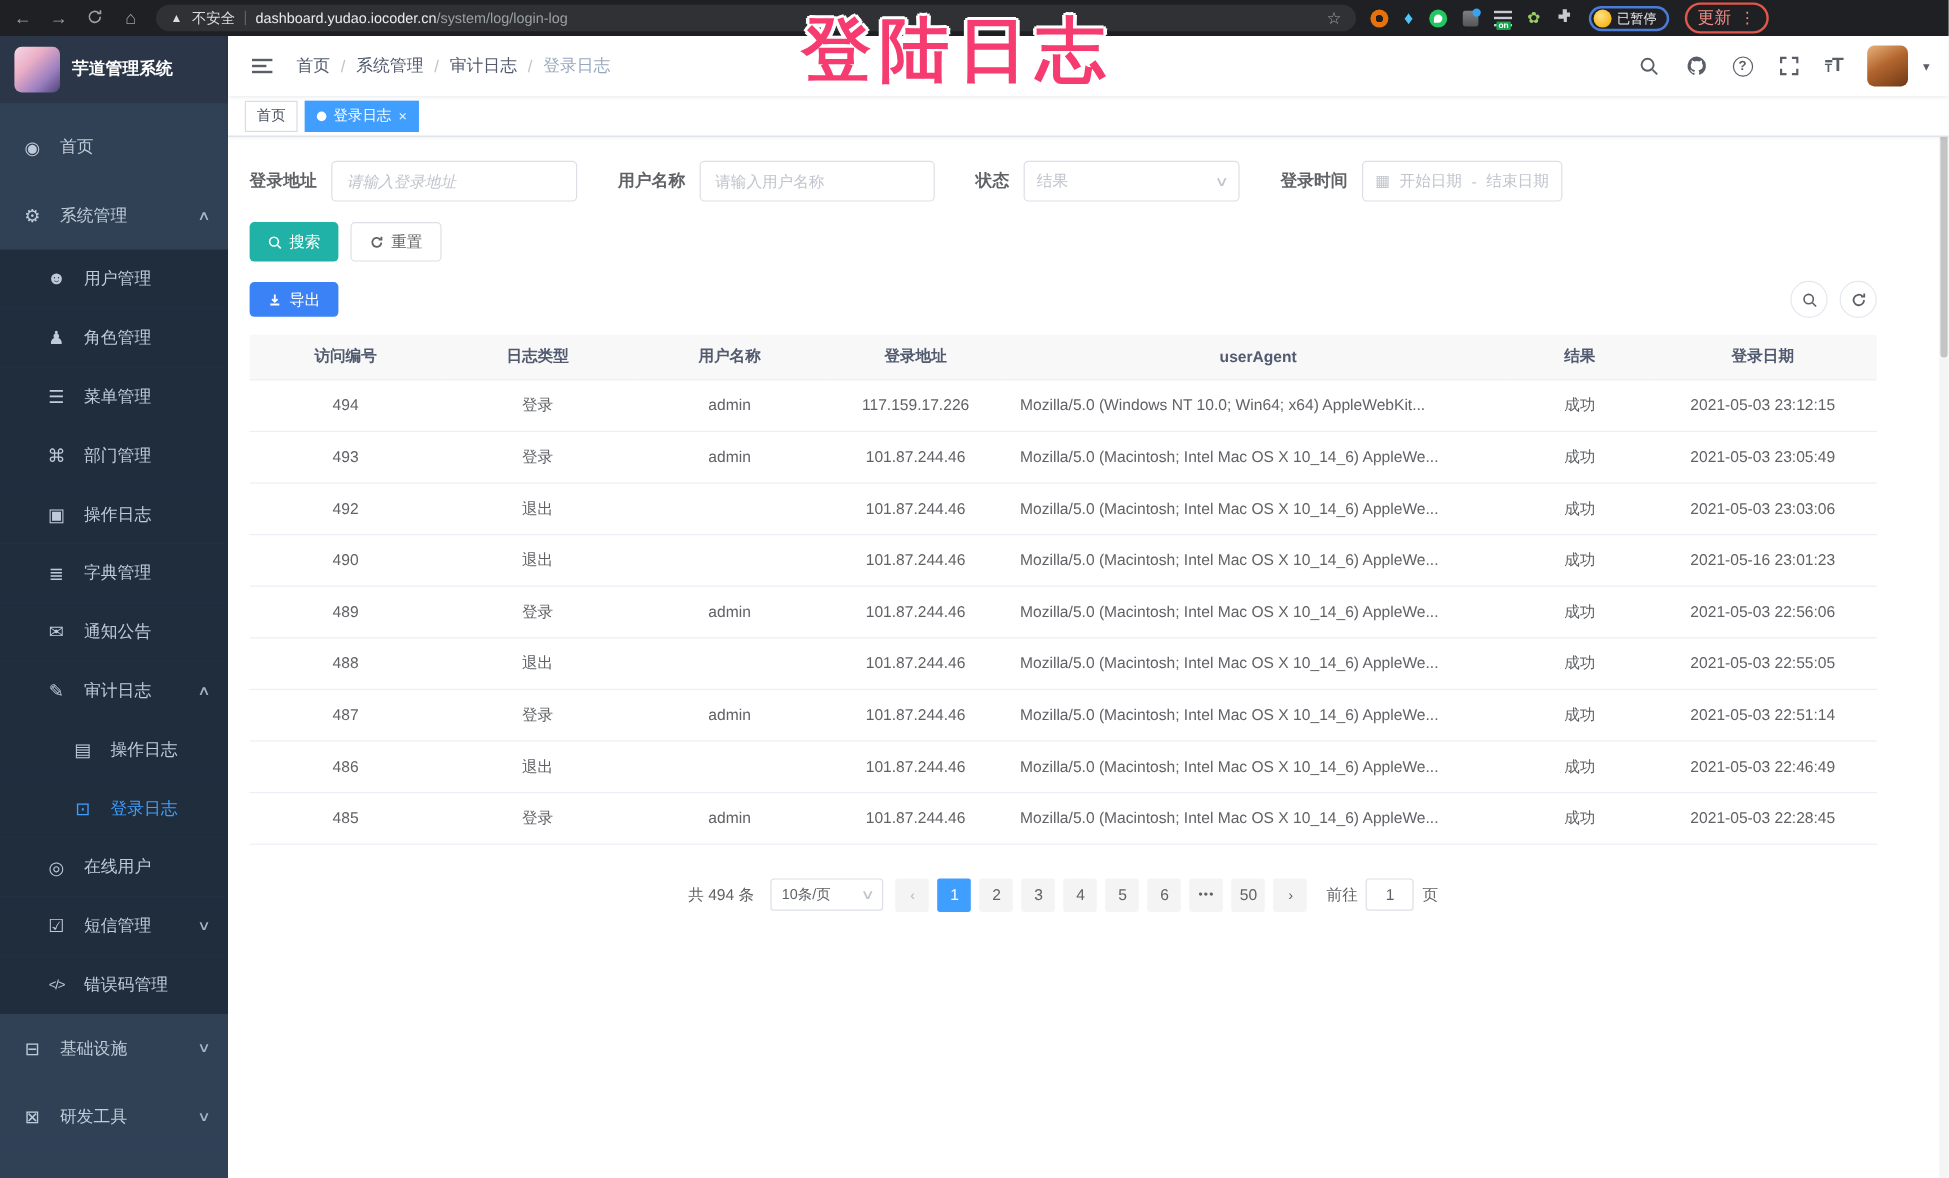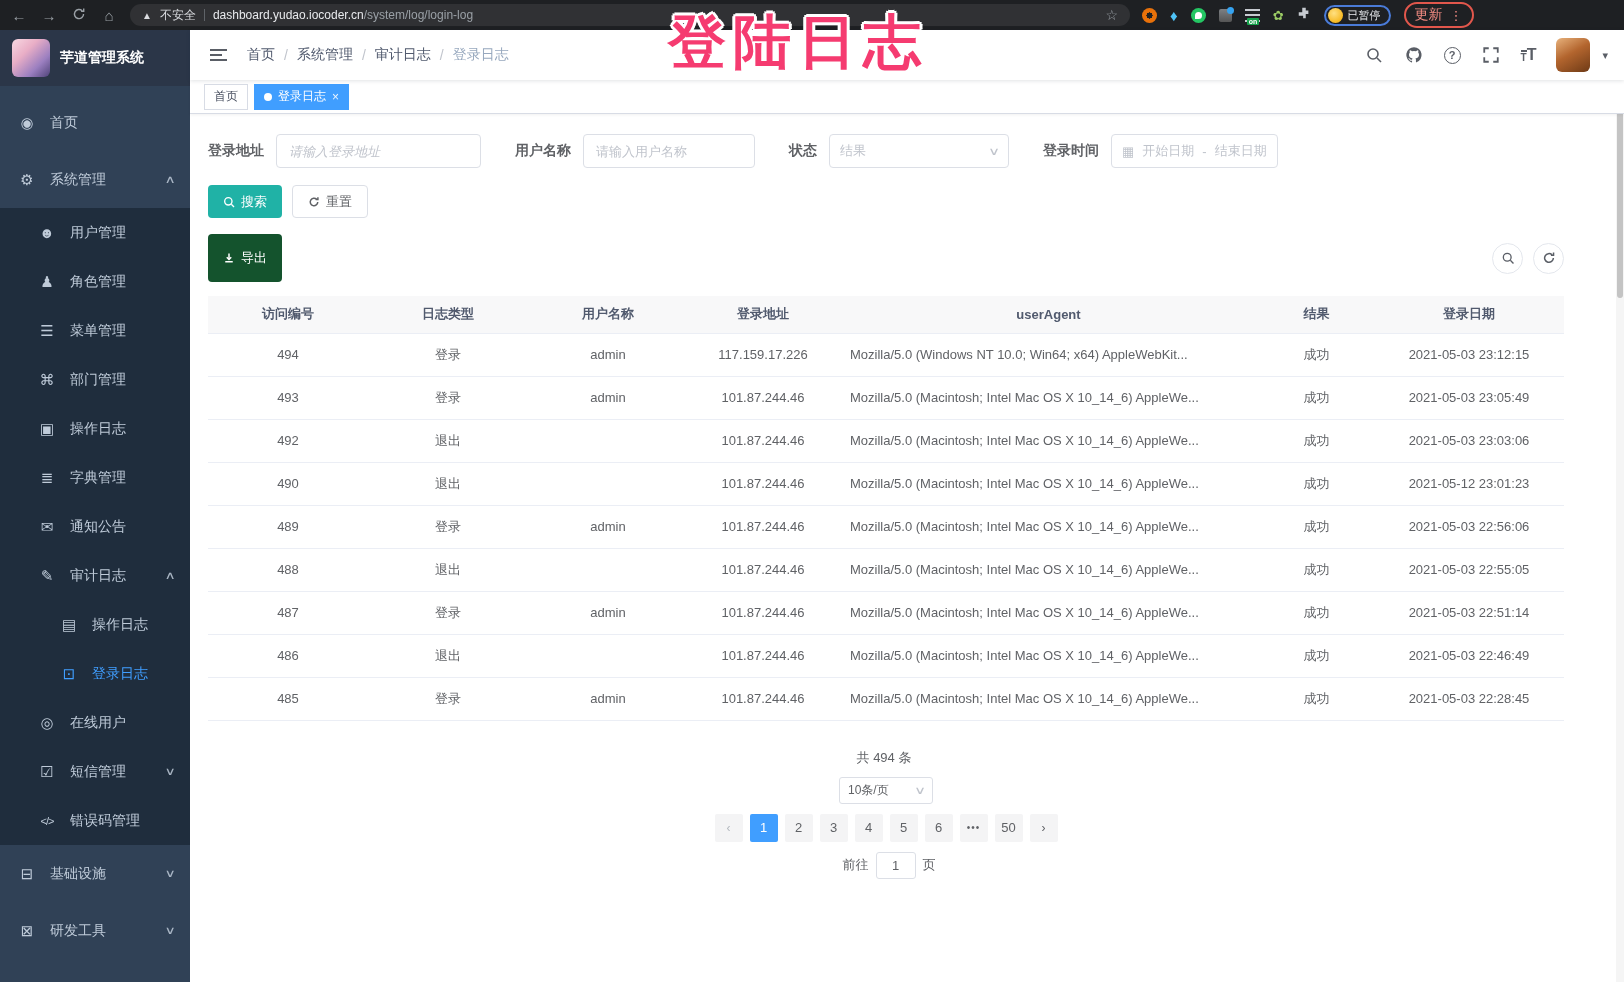--- a/index.html
+++ b/index.html
@@ -107,33 +107,33 @@
   .cal-ico { color:#c0c4cc; font-size:13px; }
   .date-ph { color:#c0c4cc; }
   .date-sep { color:#c0c4cc; }
 
   .btn-row { display:flex; align-items:center; gap:10px; margin-top:17px; }
   .btn { height:33px; padding:0 15px; border-radius:4px; font-size:13px; display:inline-flex; align-items:center; gap:6px; }
   .btn svg { width:12px; height:12px; stroke:currentColor; fill:none; stroke-width:2; }
   .btn-search { background:#20B2A6; color:#fff; }
   .btn-reset { background:#fff; color:#606266; border:1px solid #dcdfe6; }
   .toolbar-row { display:flex; align-items:center; margin-top:16px; }
-  .btn-export { background:#14532d; color:#fff; height:48px; }
+  .btn-export { background:#3b82f6; color:#fff; height:29px; }
   .toolbar-right { margin-left:auto; display:flex; gap:10px; }
   .circle-btn { width:31px; height:31px; border-radius:50%; border:1px solid #e4e7ed; background:#fff; display:flex; align-items:center; justify-content:center; }
   .circle-btn svg { width:14px; height:14px; stroke:#5a5e66; fill:none; stroke-width:1.7; }
 
   
   table { width:100%; border-collapse:collapse; margin-top:14px; table-layout:fixed; }
   thead th { height:37px; background:#f8f8f9; color:#515a6e; font-size:13px; font-weight:bold; text-align:center; border-bottom:1px solid #ebeef5; white-space:nowrap; }
   tbody td { height:43px; color:#606266; font-size:13px; text-align:center; border-bottom:1px solid #ebeef5; white-space:nowrap; overflow:hidden; }
   tbody td.ua { text-align:left; padding-left:12px; }
 
   
-  .pagination { display:flex; align-items:center; justify-content:center; margin-top:28px; font-size:13px; color:#606266; gap:10px;flex-direction:column; }
+  .pagination { display:flex; align-items:center; justify-content:center; margin-top:28px; font-size:13px; color:#606266; gap:10px; }
   .pg-total { margin-right:4px; white-space:nowrap; }
   .size-select { width:94px; height:27px; border:1px solid #dcdfe6; border-radius:3px; display:flex; align-items:center; justify-content:space-between; padding:0 8px; font-size:12px; color:#606266; cursor:pointer; }
   .pager { display:flex; align-items:center; gap:7px; }
   .page-btn { min-width:28px; height:28px; padding:0 4px; background:#f4f4f5; color:#606266; border-radius:2px; font-size:13px; display:flex; align-items:center; justify-content:center; }
   .page-btn.active { background:#409EFF; color:#fff; }
   .page-btn.arrow { color:#b4b9bf; font-size:12px; }
   .page-btn.arrow.next { color:#606266; }
   .page-btn.dots { letter-spacing:1px; font-size:10px; }
   .goto { display:flex; align-items:center; gap:7px; margin-left:6px; }
   .goto input { width:40px; height:27px; border:1px solid #dcdfe6; border-radius:3px; text-align:center; font-size:13px; color:#606266; outline:none; }
@@ -333,21 +333,21 @@
 
     <div class="content">
 
       <div class="filter-row">
         <div class="f-item">
           <span class="f-label">登录地址</span>
           <input class="f-input" style="width: 205px; font-style: italic;" placeholder="请输入登录地址">
         </div>
         <div class="f-item">
           <span class="f-label">用户名称</span>
-          <input class="f-input" style="width: 172px;" placeholder="请输入用户名称">
+          <input class="f-input" style="width: 196px;" placeholder="请输入用户名称">
         </div>
         <div class="f-item">
           <span class="f-label">状态</span>
           <span class="sel-box" style="width:180px">
             <span class="sel-ph">结果</span>
             <span class="sel-caret">∨</span>
           </span>
         </div>
         <div class="f-item" style="margin-right:0">
           <span class="f-label">登录时间</span>
@@ -451,21 +451,21 @@
               <td>成功</td>
               <td>2021-05-03 23:03:06</td>
             </tr>
             <tr>
               <td>490</td>
               <td>退出</td>
               <td></td>
               <td>101.87.244.46</td>
               <td class="ua">Mozilla/5.0 (Macintosh; Intel Mac OS X 10_14_6) AppleWe...</td>
               <td>成功</td>
-              <td>2021-05-12 23:01:23</td>
+              <td>2021-05-16 23:01:23</td>
             </tr>
             <tr>
               <td>489</td>
               <td>登录</td>
               <td>admin</td>
               <td>101.87.244.46</td>
               <td class="ua">Mozilla/5.0 (Macintosh; Intel Mac OS X 10_14_6) AppleWe...</td>
               <td>成功</td>
               <td>2021-05-03 22:56:06</td>
             </tr>

